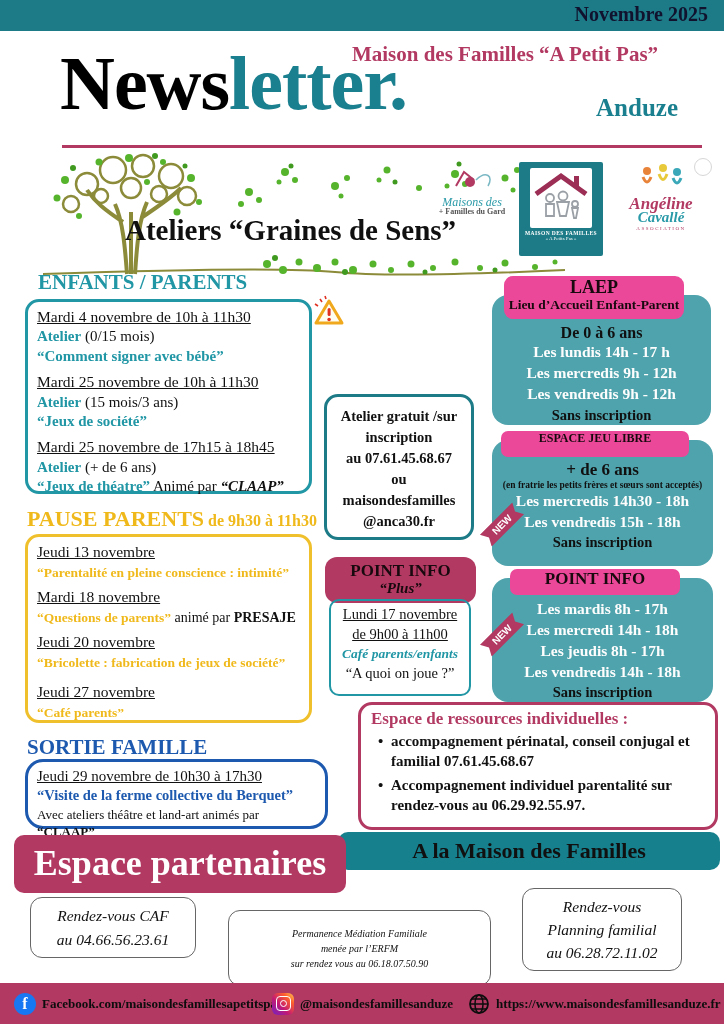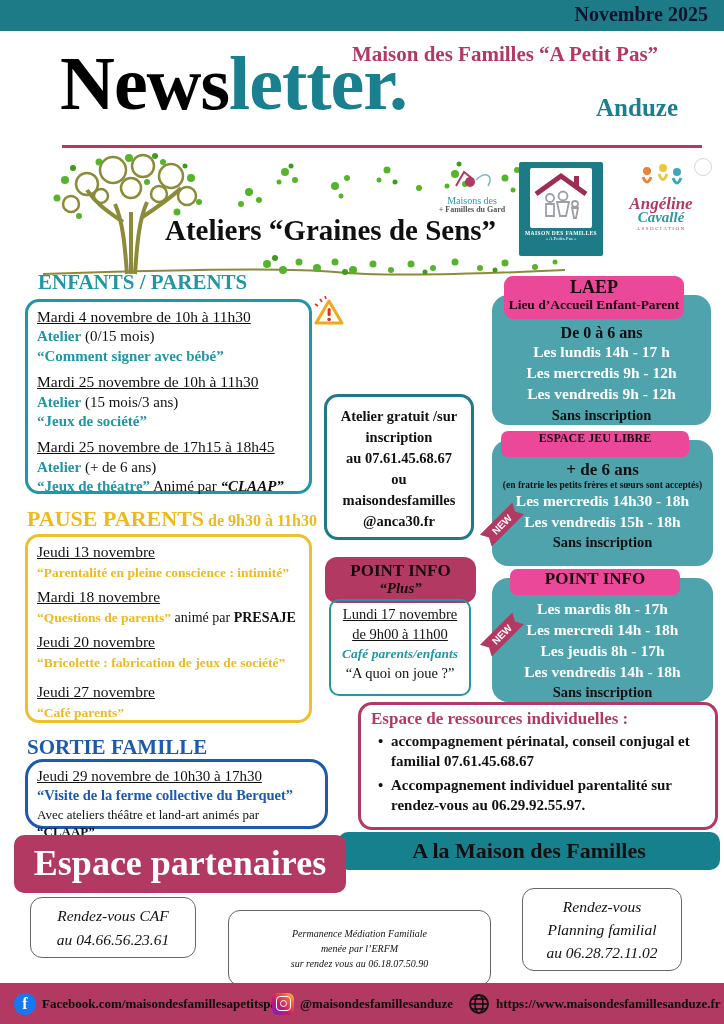--- a/index.html
+++ b/index.html
@@ -13,24 +13,24 @@
 
   
   .orgtitle{left:300px;top:42px;width:410px;text-align:center;font-size:21px;font-weight:bold;color:#b23a62;}
   .newsletter{left:60px;top:42px;font-size:76px;font-weight:bold;letter-spacing:-1px;line-height:1.1;}
   .nl-black{color:#000;}
   .nl-teal{color:#1a7f8e;}
   .anduze{right:22px;top:94px;width:130px;text-align:center;font-size:25px;font-weight:bold;color:#1a7f8e;}
   .divider{left:62px;top:145px;width:640px;height:3px;background:#b23a62;}
 
   
-  .banner-title{left:125px;top:214px;width:380px;font-size:29px;font-weight:bold;color:#101010;padding-left:40px;}
+  .banner-title{left:125px;top:214px;width:380px;font-size:29px;font-weight:bold;color:#101010;}
   .tree-svg{left:35px;top:152px;}
   .logo1{left:424px;top:166px;width:96px;height:56px;text-align:center;line-height:1.05;}
-  .logo1 .l1{font-size:10px;color:#2a9aa8;text-align:center;}
+  .logo1 .l1{font-size:12px;color:#2a9aa8;font-style:italic;text-align:center;}
   .logo1 .l2{font-size:8px;color:#555;font-weight:bold;}
   .logo2{left:519px;top:162px;width:84px;height:94px;background:#1d7b87;border-radius:2px;text-align:center;}
   .logo2-inner{margin:6px auto 2px auto;width:62px;height:60px;background:#fff;border-radius:2px;}
   .logo2 .l1{font-size:5.5px;color:#fff;font-weight:bold;letter-spacing:.4px;}
   .logo2 .l2{font-size:5px;color:#fff;}
   .logo3{left:610px;top:163px;width:102px;height:92px;text-align:center;}
   .logo3 .a1{font-size:17px;font-style:italic;color:#b23a62;line-height:.8;font-weight:bold;}
   .logo3 .a2{font-size:15px;font-style:italic;color:#2a9aa8;line-height:.9;font-weight:bold;}
   .logo3 .a3{font-size:5px;color:#b23a62;letter-spacing:1.5px;margin-top:2px;}
   .stamp{right:12px;top:158px;width:16px;height:16px;border:1px solid #bbb;border-radius:50%;opacity:.6;}

